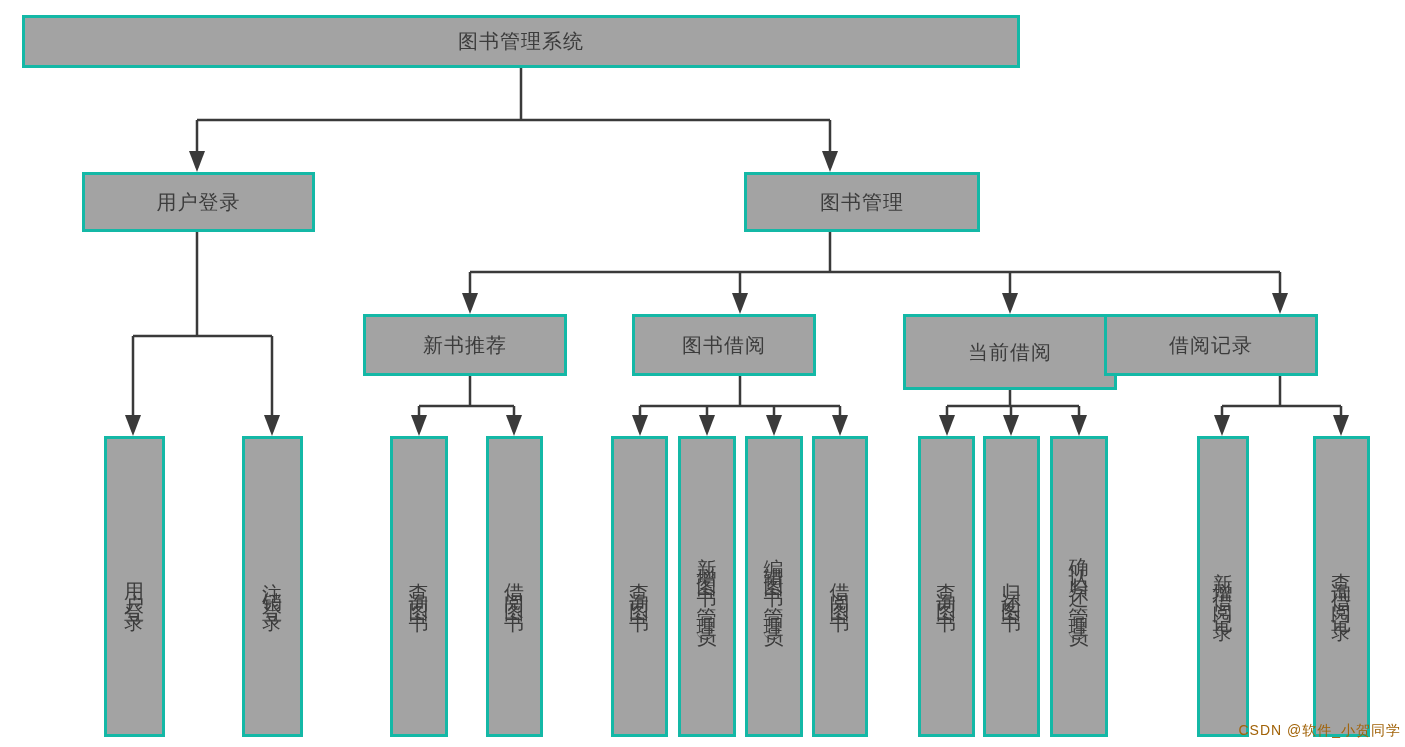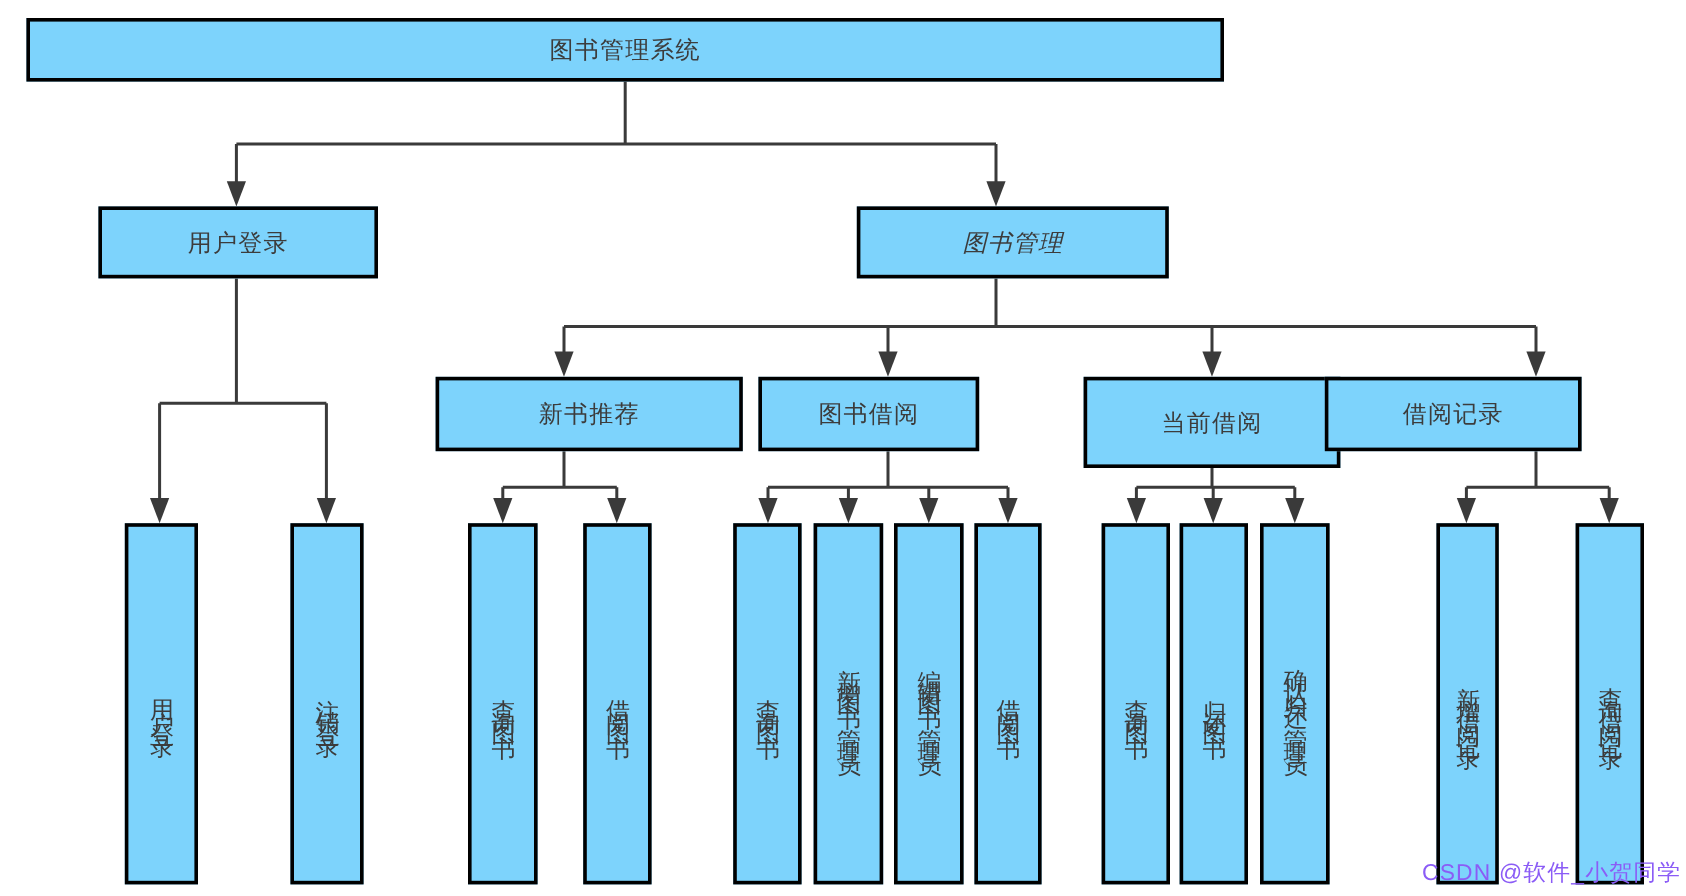--- a/index.html
+++ b/index.html
@@ -13,42 +13,42 @@
   }
   .connectors {
     position: absolute;
     left: 0; top: 0;
     width: 1405px; height: 747px;
     pointer-events: none;
   }
   .node {
     position: absolute;
     box-sizing: border-box;
-    border: 3px solid #000000;
-    background: #7dd3fc;
+    border: 3px solid #14b8a6;
+    background: #a3a3a3;
     display: flex;
     align-items: center;
     justify-content: center;
     color: #3c3c3c;
     font-size: 20px;
     letter-spacing: 1px;
     text-align: center;
   }
   .node.leaf .label {
     writing-mode: vertical-rl;
     letter-spacing: 10px;
     line-height: 1.1;
     white-space: nowrap;
   }
   .watermark {
     position: absolute;
     right: 4px;
     bottom: 7px;
-    font-size: 19px;
-    color: #8b5cf6;
+    font-size: 14px;
+    color: #a16207;
     letter-spacing: 1px;
     z-index: 5;
   }
 </style>
 </head>
 <body>
 
 <div class="canvas">
 
   <svg class="connectors" viewBox="0 0 1405 747" xmlns="http://www.w3.org/2000/svg">
@@ -91,25 +91,25 @@
     </g>
   </svg>
 
   <div class="node" style="left:22px; top:15px; width:998px; height:53px;">
     <span class="label">图书管理系统</span>
   </div>
 
   <div class="node" style="left:82px; top:172px; width:233px; height:60px;">
     <span class="label">用户登录</span>
   </div>
-  <div class="node" style="left:714px; top:172px; width:260px; height:60px;font-style:italic;">
+  <div class="node" style="left:744px; top:172px; width:236px; height:60px;">
     <span class="label">图书管理</span>
   </div>
 
-  <div class="node" style="left:363px; top:314px; width:256px; height:62px;">
+  <div class="node" style="left:363px; top:314px; width:204px; height:62px;">
     <span class="label">新书推荐</span>
   </div>
   <div class="node" style="left:632px; top:314px; width:184px; height:62px;">
     <span class="label">图书借阅</span>
   </div>
   <div class="node" style="left:903px; top:314px; width:214px; height:76px;">
     <span class="label">当前借阅</span>
   </div>
   <div class="node" style="left:1104px; top:314px; width:214px; height:62px;font-family:Liberation Serif, serif;">
     <span class="label">借阅记录</span>

